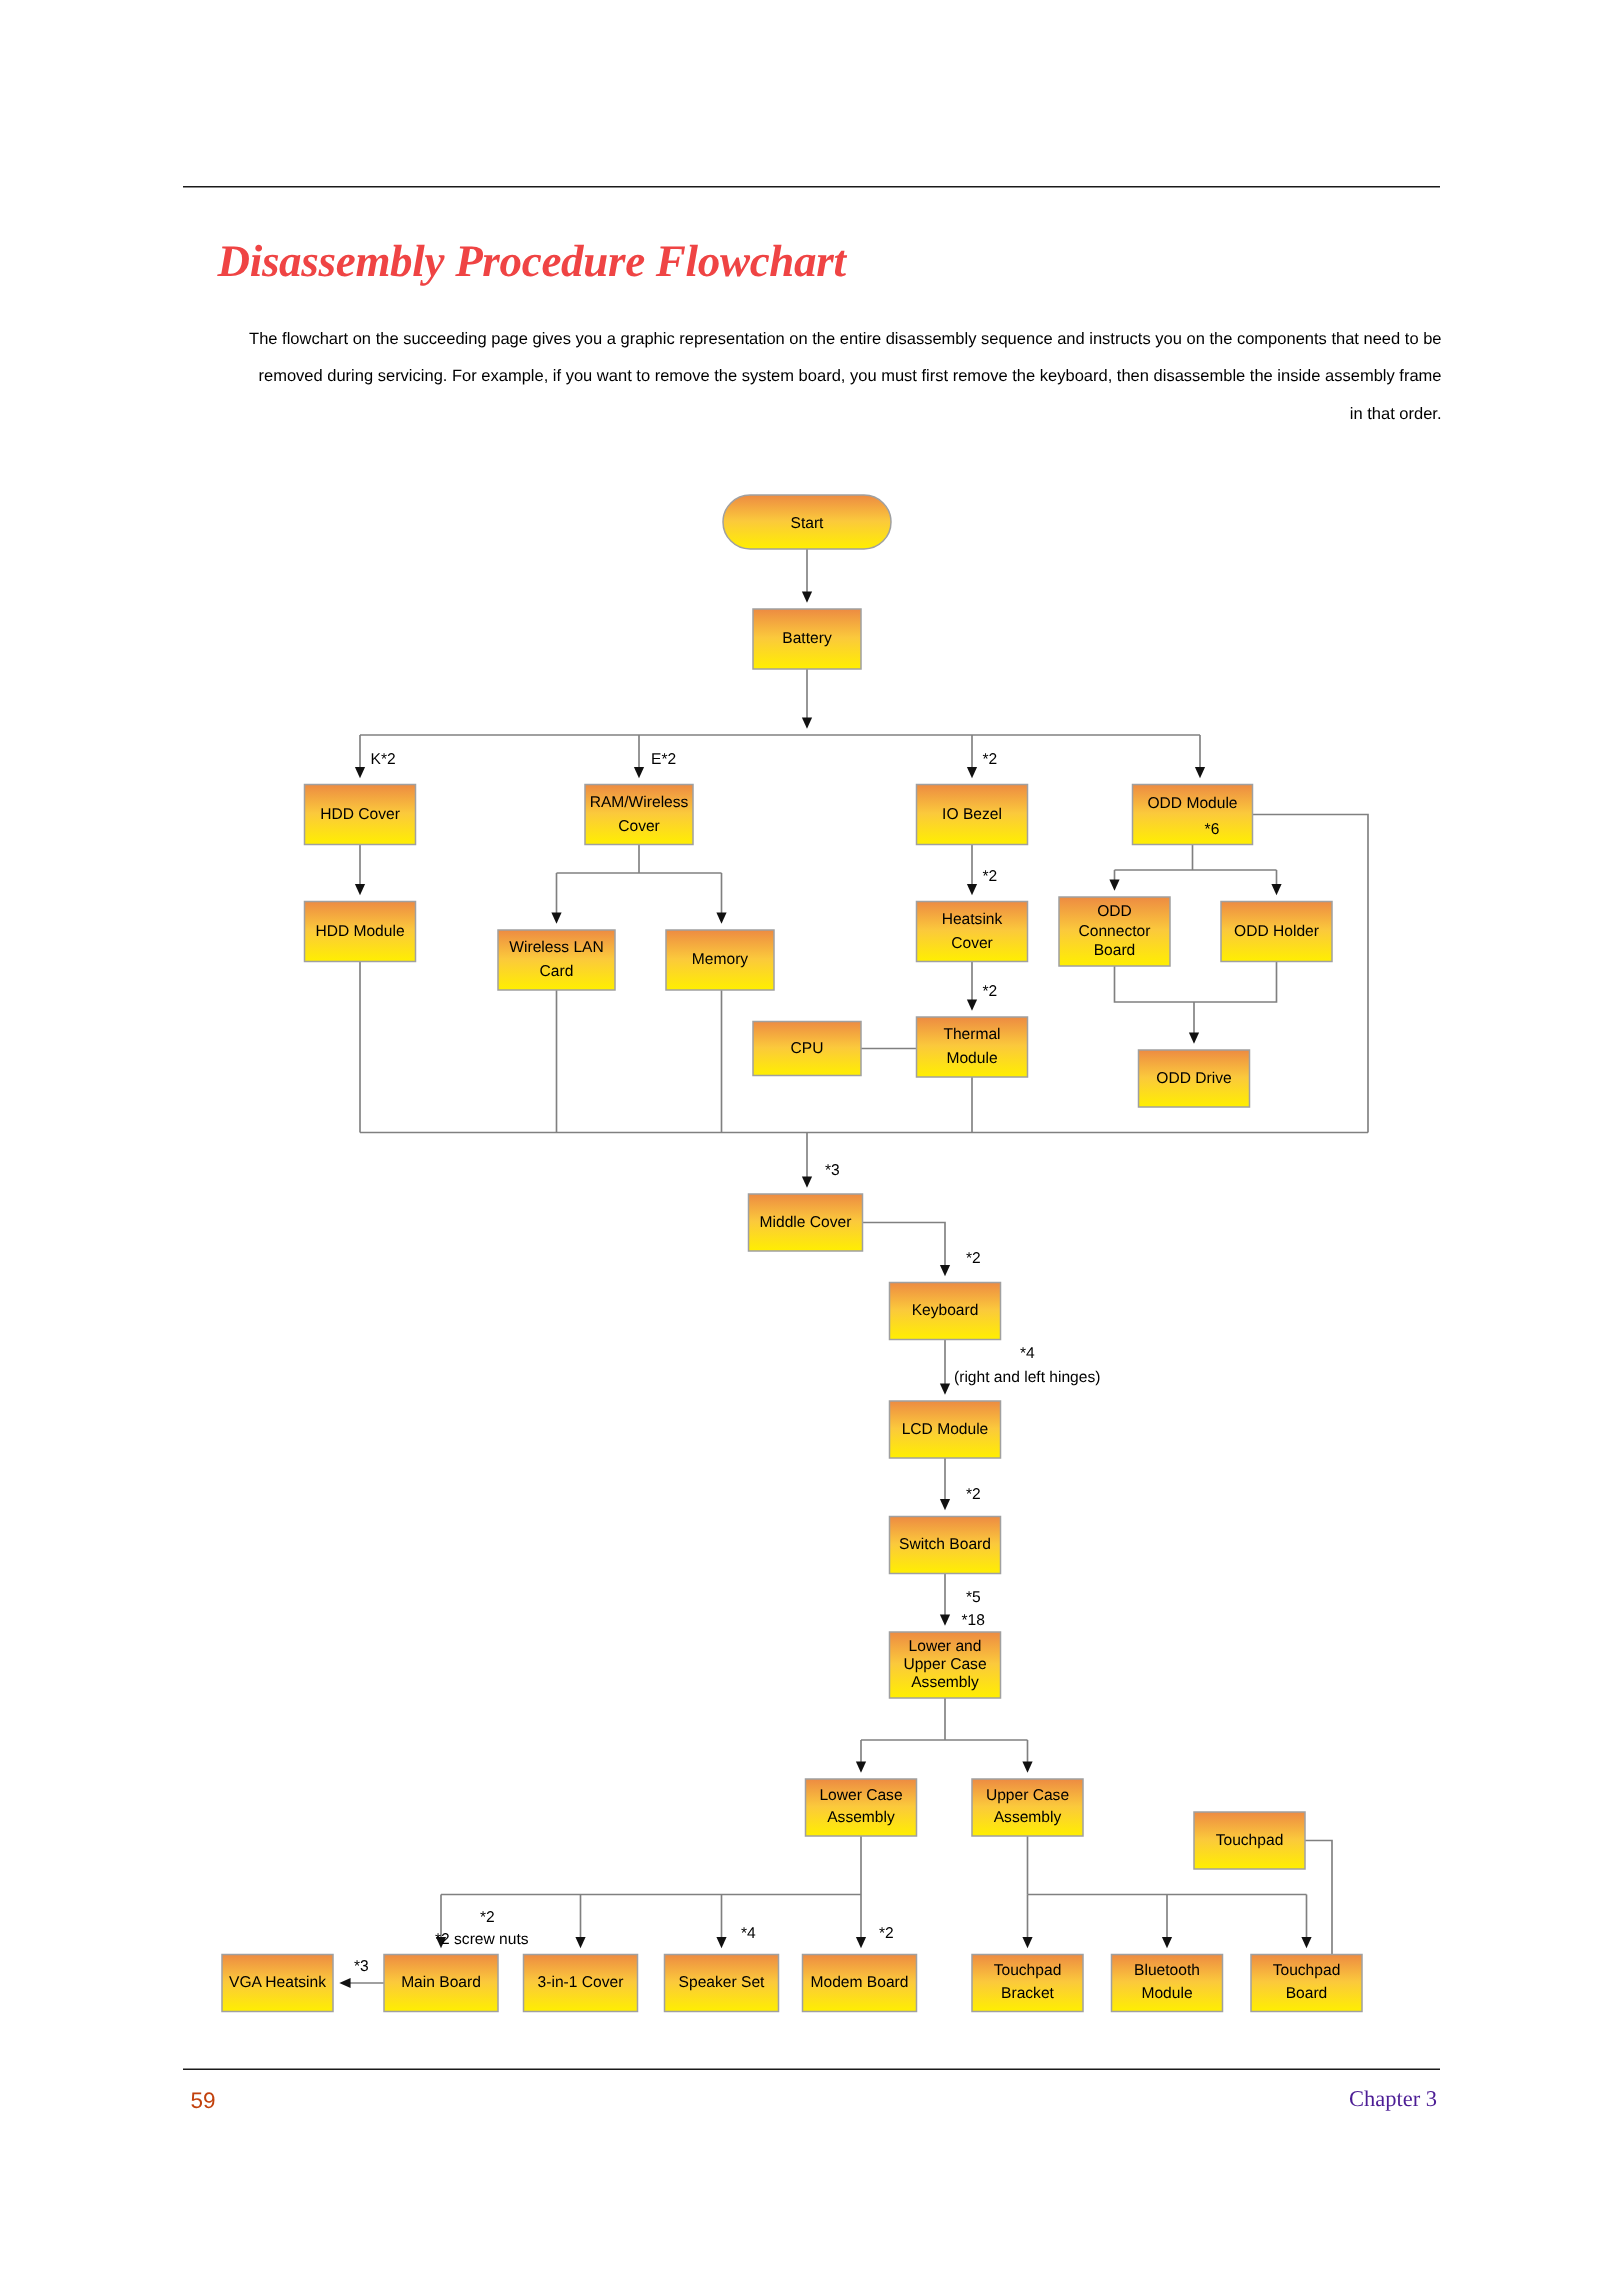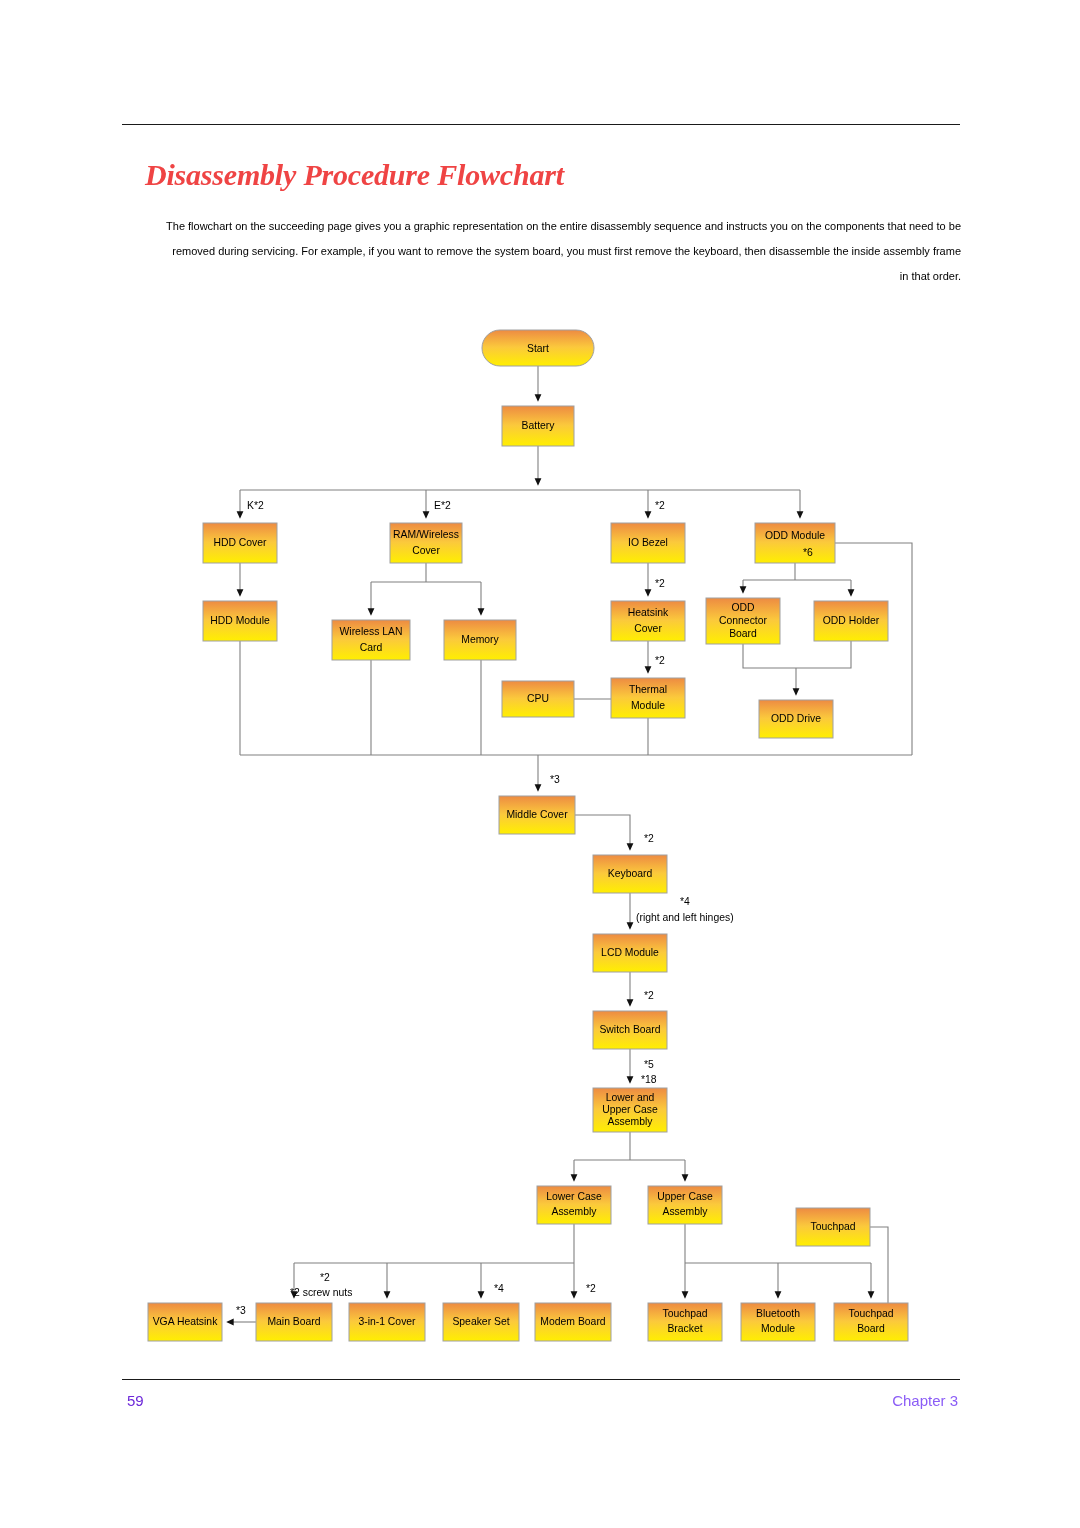--- a/index.html
+++ b/index.html
@@ -55,30 +55,31 @@
     line-height: 25px;
     color: #000;
     text-align: right;
   }
 
   .footer-page {
     position: absolute;
     left: 127px;
     top: 1392px;
     font-size: 15px;
-    color: #6d28d9;
+    color: #c2410c;
     text-align: right;
   }
   .footer-chapter {
     position: absolute;
     right: 122px;
     top: 1392px;
     font-size: 15px;
-    color: #8b5cf6;
+    color: #4c1d95;
     white-space: nowrap;
+    font-family: Liberation Serif, serif;
   }
 
   
   .flow {
     position: absolute;
     left: 0;
     top: 0;
     width: 868px;
     height: 1528px;
     pointer-events: none;

